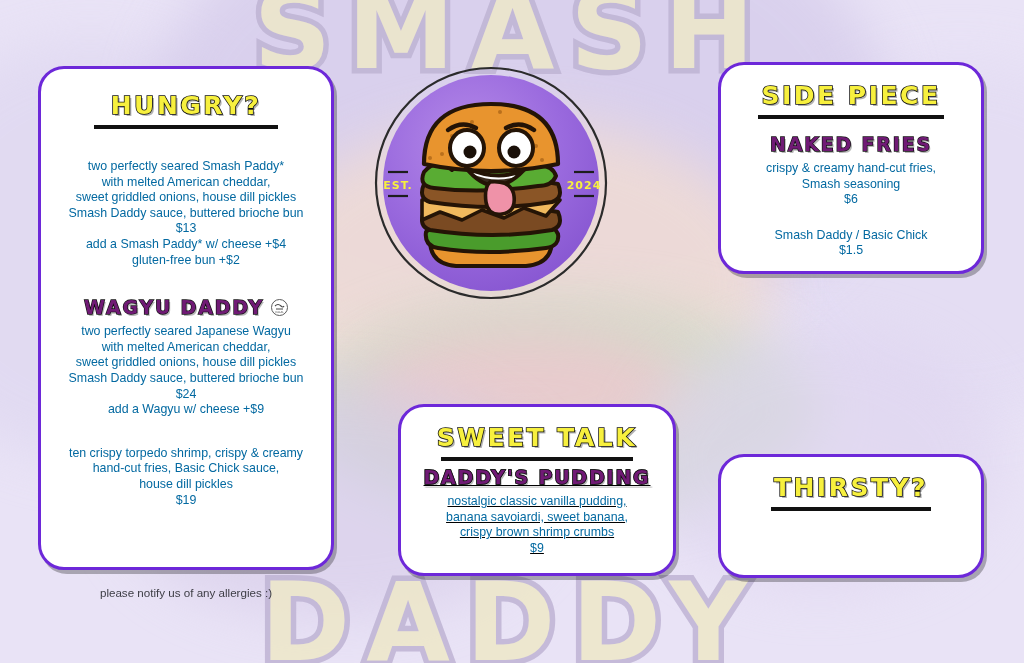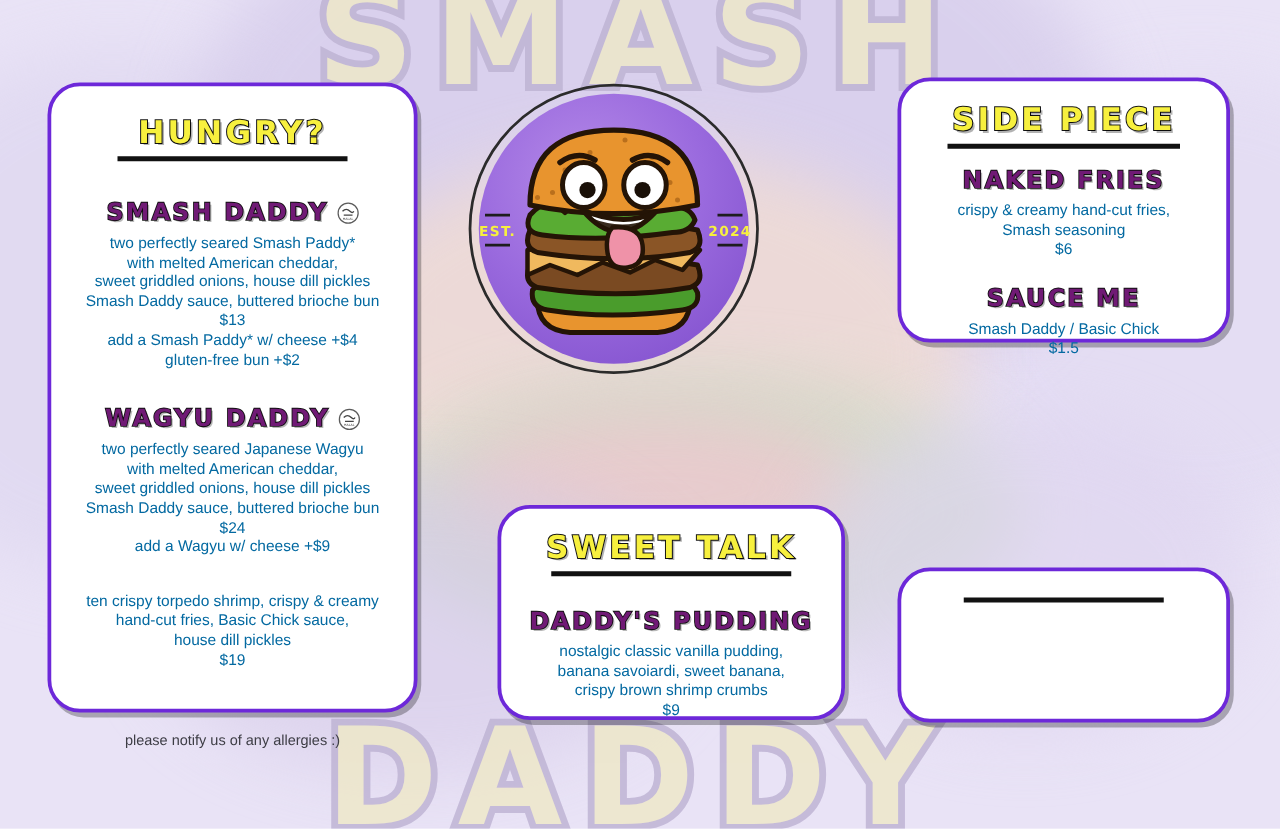--- a/index.html
+++ b/index.html
@@ -254,30 +254,20 @@
     </svg>
   </div>
 
   <div class="card" id="card-hungry">
     <div style="padding:22px 14px 0;">
       <div class="card-title">HUNGRY?</div>
       <div class="title-rule" style="width:184px;"></div>
     </div>
 
     <div style="margin-top:30px;">
-      <div class="item-name-row">
-        <span class="item-name">SMASH DADDY</span>
-        <span class="mark-icon">
-          <svg width="13" height="13" viewBox="0 0 13 13">
-            <path d="M2 5 q3 -3 6 0 q2 2 3 0" fill="none" stroke="#444" stroke-width="1.1"></path>
-            <path d="M3 8 h7" stroke="#444" stroke-width="1"></path>
-            <text x="6.5" y="12" font-size="2.6" text-anchor="middle" fill="#444" font-family="DejaVu Sans">HALAL</text>
-          </svg>
-        </span>
-      </div>
       <div class="item-desc">
           <div>two perfectly seared Smash Paddy*</div>
           <div>with melted American cheddar,</div>
           <div>sweet griddled onions, house dill pickles</div>
           <div>Smash Daddy sauce, buttered brioche bun</div>
           <div>$13</div>
           <div>add a Smash Paddy* w/ cheese +$4</div>
           <div>gluten-free bun +$2</div>
         </div>
     </div>
@@ -326,49 +316,47 @@
         <span class="item-name">NAKED FRIES</span>
       </div>
       <div class="item-desc">
           <div>crispy &amp; creamy hand-cut fries,</div>
           <div>Smash seasoning</div>
           <div>$6</div>
         </div>
     </div>
 
     <div style="margin-top:20px;">
-      <div class="item-name-row">
-        <span class="item-name">SAUCE ME</span>
-      </div>
       <div class="item-desc">
           <div>Smash Daddy / Basic Chick</div>
           <div>$1.5</div>
         </div>
     </div>
   </div>
 
   <div class="card" id="card-sweet">
     <div style="padding:16px 14px 0;">
       <div class="card-title">SWEET TALK</div>
       <div class="title-rule" style="width:192px;"></div>
     </div>
 
-    <div style="margin-top:25px;">
+    <div style="margin-top:5px;text-decoration:underline;">
       <div class="item-name-row">
         <span class="item-name">DADDY'S PUDDING</span>
       </div>
       <div class="item-desc">
           <div>nostalgic classic vanilla pudding,</div>
           <div>banana savoiardi, sweet banana,</div>
           <div>crispy brown shrimp crumbs</div>
           <div>$9</div>
         </div>
     </div>
   </div>
 
   <div class="card" id="card-thirsty">
     <div style="padding:16px 14px 0;">
+      <div class="card-title">THIRSTY?</div>
       <div class="title-rule" style="width:160px;"></div>
     </div>
 
   </div>
 
 </div>
 
 </body></html>

